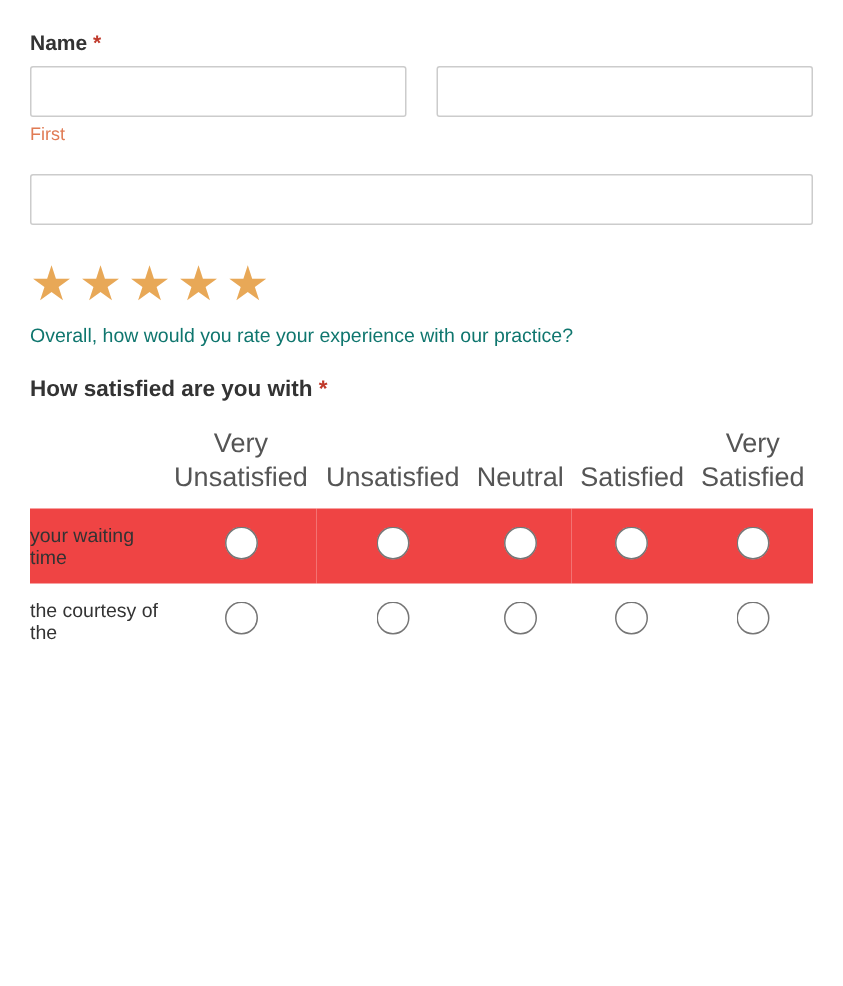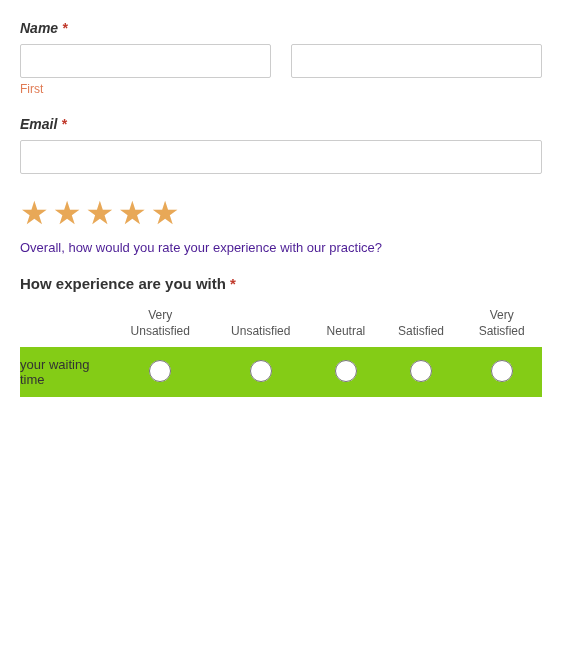--- a/index.html
+++ b/index.html
@@ -9,21 +9,20 @@
       color: #333;
       background: #fff;
       padding: 20px;
       width: 562px;
     }
 
     .field-label {
       font-weight: bold;
       margin-bottom: 8px;
       display: block;
-      font-style: italic;
     }
     .required {
       color: #c0392b;
     }
 
     .name-row {
       display: flex;
       gap: 20px;
       margin-bottom: 6px;
     }
@@ -55,40 +54,40 @@
       margin: 8px 0;
     }
     .star {
       font-size: 32px;
       color: #e8a857;
       cursor: pointer;
     }
 
     .experience-hint {
       font-size: 13px;
-      color: #4c1d95;
+      color: #0f766e;
       margin-top: 4px;
     }
 
     .satisfaction-section {
       margin-top: 20px;
     }
     .satisfaction-title {
       font-weight: bold;
       font-size: 15px;
       margin-bottom: 12px;
     }
 
     .satisfaction-table {
       width: 100%;
       border-collapse: collapse;
     }
     .satisfaction-table th {
       font-weight: normal;
-      font-size: 12px;
+      font-size: 18px;
       color: #555;
       text-align: center;
       padding: 4px 4px 8px 4px;
       vertical-align: bottom;
       line-height: 1.3;
     }
     .satisfaction-table th:first-child {
       text-align: left;
       width: 90px;
     }
@@ -99,21 +98,21 @@
     }
     .satisfaction-table td:first-child {
       text-align: left;
       font-size: 13px;
       color: #333;
       padding-left: 0;
       width: 90px;
       vertical-align: middle;
     }
     .satisfaction-table tr.shaded {
-      background-color: #84cc16;
+      background-color: #ef4444;
     }
 
     input[type="radio"] {
       width: 22px;
       height: 22px;
       cursor: pointer;
       accent-color: #333;
     }
   </style>
 </head>
@@ -129,41 +128,37 @@
       <input type="text" placeholder="" style="">
       <div class="sub-label">First</div>
     </div>
     <div class="field-group">
       <input type="text" placeholder="" style="">
     </div>
   </div>
 </div>
 
 <div class="section">
-  <span class="field-label">
-    <span>Email</span>
-    <span class="required">*</span>
-  </span>
   <input type="email" placeholder="" style="">
 </div>
 
 <div class="section">
   <div class="stars-row">
     <span class="star">★</span>
     <span class="star">★</span>
     <span class="star">★</span>
     <span class="star">★</span>
     <span class="star">★</span>
   </div>
   <div class="experience-hint">Overall, how would you rate your experience with our practice?</div>
 </div>
 
 <div class="satisfaction-section">
   <div class="satisfaction-title">
-    <span>How experience are you with</span>
+    <span>How satisfied are you with</span>
     <span class="required">*</span>
   </div>
 
   <table class="satisfaction-table">
     <thead>
       <tr>
         <th></th>
         <th>Very<br>Unsatisfied</th>
         <th>Unsatisfied</th>
         <th>Neutral</th>
@@ -173,15 +168,23 @@
     </thead>
     <tbody>
       <tr class="shaded">
         <td>your waiting time</td>
         <td><input type="radio" name="waiting" value="very_unsatisfied" style=""></td>
         <td><input type="radio" name="waiting" value="unsatisfied" style=""></td>
         <td><input type="radio" name="waiting" value="neutral" style=""></td>
         <td><input type="radio" name="waiting" value="satisfied" style=""></td>
         <td><input type="radio" name="waiting" value="very_satisfied" style=""></td>
       </tr>
+      <tr>
+        <td>the courtesy of the</td>
+        <td><input type="radio" name="courtesy" value="very_unsatisfied" style=""></td>
+        <td><input type="radio" name="courtesy" value="unsatisfied" style=""></td>
+        <td><input type="radio" name="courtesy" value="neutral" style=""></td>
+        <td><input type="radio" name="courtesy" value="satisfied" style=""></td>
+        <td><input type="radio" name="courtesy" value="very_satisfied" style=""></td>
+      </tr>
     </tbody>
   </table>
 </div>
 
 </body></html>

